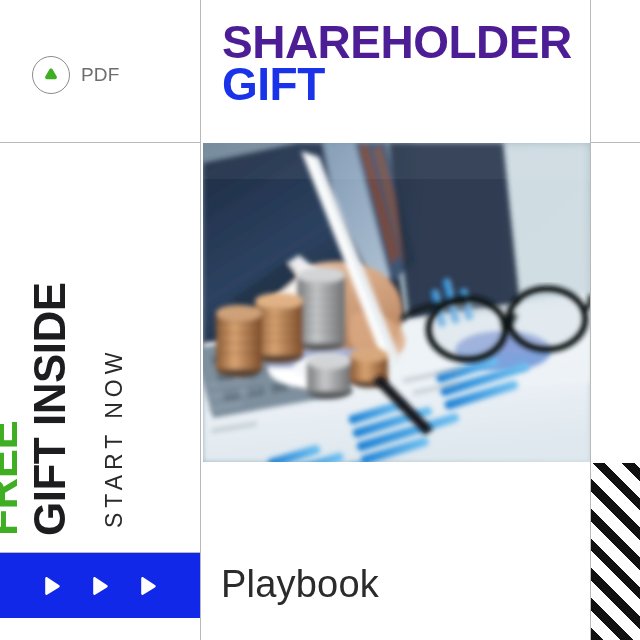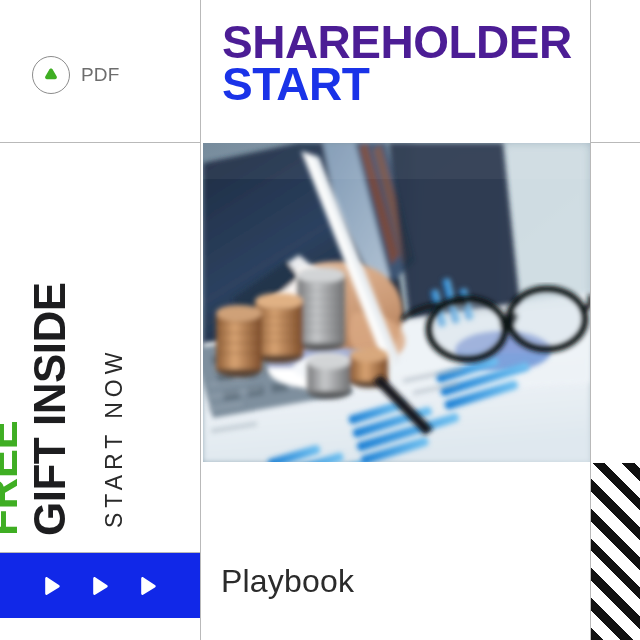--- a/index.html
+++ b/index.html
@@ -147,21 +147,21 @@
     width: 26px;
     height: 26px;
     display: block;
   }
 
   
   .playbook {
     position: absolute;
     left: 221px;
     top: 563px;
-    font-size: 32px;
+    font-size: 38px;
     font-weight: 400;
     color: #2b2b2b;
     letter-spacing: 0.2px;
   }
 
   
   .stripes {
     position: absolute;
     left: 591px;
     top: 463px;
@@ -193,21 +193,21 @@
         <path d="M10 3.6c0.95 0 1.55 0.6 1.95 1.3l3.5 6.1c0.45 0.8 0.65 1.5 0.2 2.25
                  c-0.45 0.75-1.2 0.95-2.15 0.95H6.5c-0.95 0-1.7-0.2-2.15-0.95
                  c-0.45-0.75-0.25-1.45 0.2-2.25l3.5-6.1C8.45 4.2 9.05 3.6 10 3.6z" fill="#3fae23"></path>
       </svg>
     </span>
     <span class="pdf-label">PDF</span>
   </div>
 
   <div class="headline">
     <span class="headline-line1">SHAREHOLDER</span>
-    <span class="headline-line2">START</span>
+    <span class="headline-line2">GIFT</span>
   </div>
 
   <div class="photo">
     <svg viewBox="0 0 387 319" preserveAspectRatio="xMidYMid slice" aria-hidden="true">
       <defs>
         <linearGradient id="bgWall" x1="0" y1="0" x2="1" y2="1">
           <stop offset="0" stop-color="#6f8597"></stop>
           <stop offset="0.5" stop-color="#9fb2bd"></stop>
           <stop offset="1" stop-color="#c9d6dd"></stop>
         </linearGradient>

